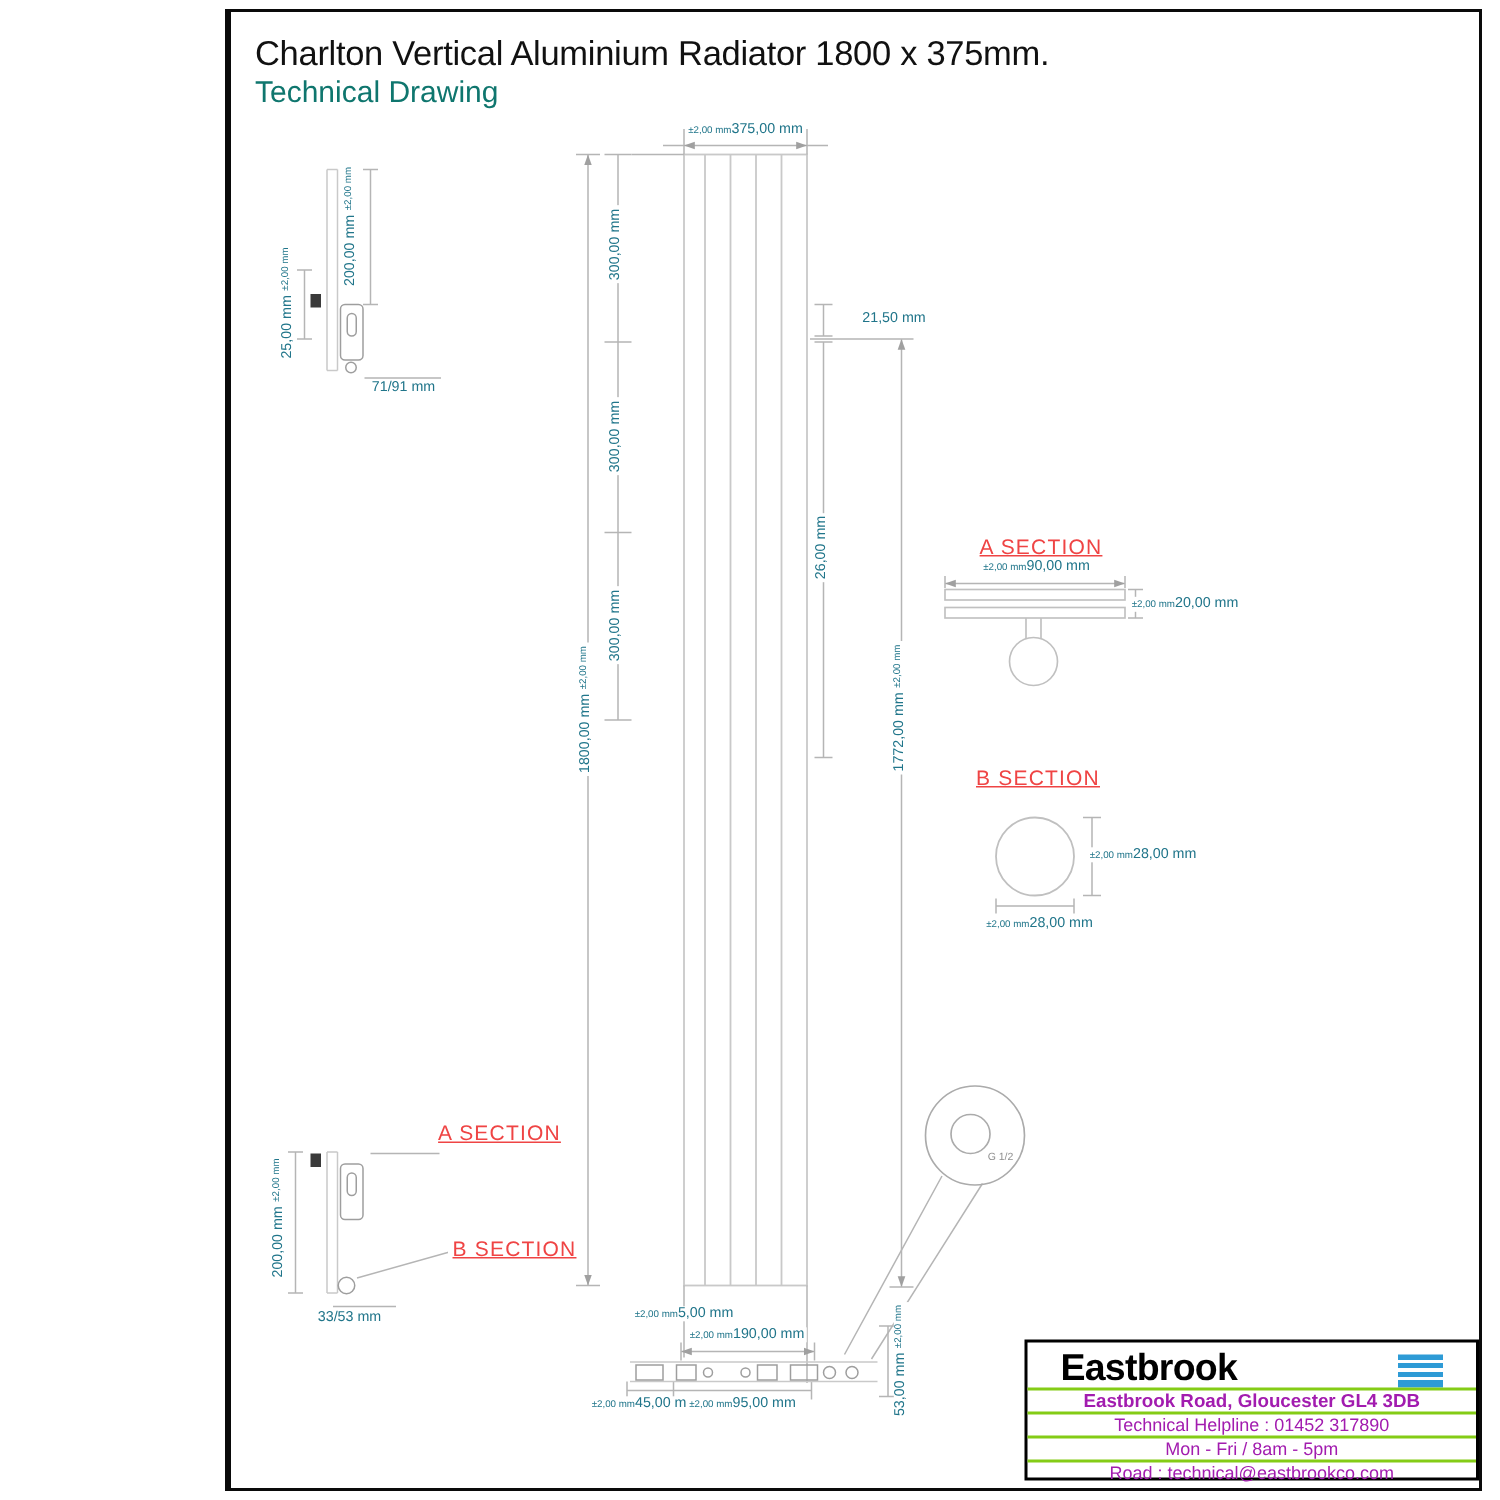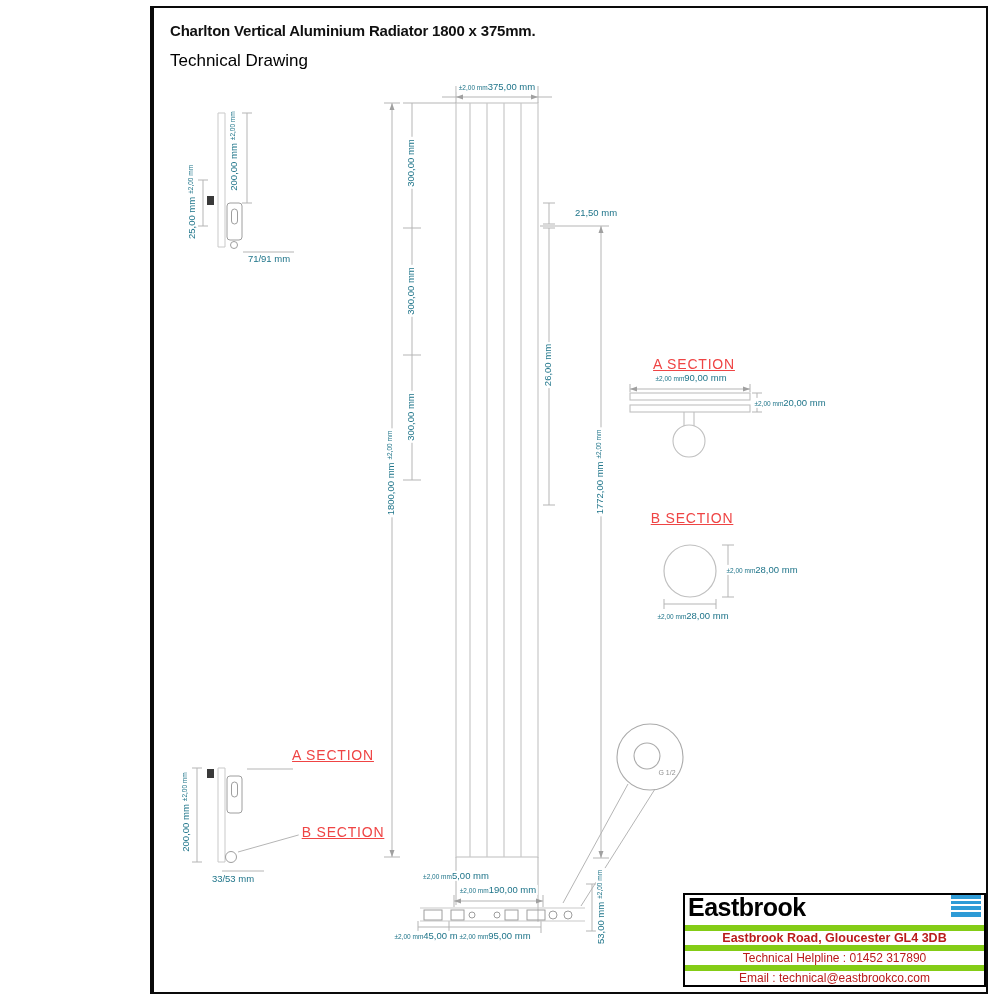--- a/index.html
+++ b/index.html
@@ -6,25 +6,25 @@
   html,body { background:#ffffff; }
   #canvas {
     position:relative; width:1000px; height:1000px; background:#fff;
     font-family:"Liberation Sans", sans-serif; overflow:hidden;
   }
   .page {
     position:absolute; left:150px; top:6px; width:838px; height:988px;
     border:2px solid #0a0a0a; border-left-width:4px; background:#fff;
   }
   .title {
-    position:absolute; left:170px; top:22px; font-size:15px; font-weight:700;
+    position:absolute; left:170px; top:22px; font-size:23px; font-weight:400;
     color:#111; letter-spacing:-0.2px; white-space:nowrap;
   }
   .subtitle {
-    position:absolute; left:170px; top:51px; font-size:17px; color:#000000; white-space:nowrap;
+    position:absolute; left:170px; top:51px; font-size:20px; color:#0f766e; white-space:nowrap;
   }
   svg.art { position:absolute; left:0; top:0; width:1000px; height:1000px; }
 
   .dim {
     position:absolute; display:flex; flex-direction:row; align-items:center;
     color:#20758a; background:#fff; line-height:1.08; white-space:nowrap;
     transform:translate(-50%,-50%); padding:0 2px; z-index:3;
   }
   .dim .tol { font-size:6.5px; }
   .dim .val { font-size:9.5px; }
@@ -40,35 +40,35 @@
   .tiny {
     position:absolute; transform:translate(-50%,-50%); color:#8f8f8f;
     font-size:7px; white-space:nowrap; z-index:3;
   }
 
   .supplier {
     position:absolute; left:683px; top:893px; width:303px; height:94px;
     border:2px solid #000; background:#fff; display:flex; flex-direction:column; z-index:4;
   }
   .brandrow {
-    flex:0 0 30px; display:flex; align-items:flex-start; justify-content:space-between;
-    padding:0 3px;
+    flex:0 0 30px; display:flex; align-items:flex-end; justify-content:space-between;
+    padding:0 22px;
   }
   .brand { font-size:25px; font-weight:700; color:#000; letter-spacing:-0.5px; line-height:1; }
   .logo {
     width:30px; height:22px;
     background:linear-gradient(to bottom,
       #2e9bd6 0 16%, #fff 16% 26%,
       #2e9bd6 26% 42%, #fff 42% 52%,
       #2e9bd6 52% 68%, #fff 68% 78%,
       #2e9bd6 78% 100%);
   }
   .srow {
     flex:1; display:flex; align-items:center; justify-content:center;
-    border-top:6px solid #84cc16; font-size:12px; color:#b91c1c; white-space:nowrap;
+    border-top:2px solid #84cc16; font-size:12px; color:#a21caf; white-space:nowrap;
   }
   .srow.b { font-weight:700; font-size:12.5px; }
 </style>
 </head>
 <body>
 
 <div id="canvas">
 
   <div class="page"></div>
 
@@ -296,16 +296,17 @@
 
   <div class="tiny" style="left:667px;top:772px">G 1/2</div>
 
   <div class="supplier">
     <div class="brandrow">
       <span class="brand">Eastbrook</span>
       <span class="logo"></span>
     </div>
     <div class="srow b">Eastbrook Road, Gloucester GL4 3DB</div>
     <div class="srow">Technical Helpline : 01452 317890</div>
-    <div class="srow">Email : technical@eastbrookco.com</div>
+    <div class="srow">Mon - Fri / 8am - 5pm</div>
+    <div class="srow">Road : technical@eastbrookco.com</div>
   </div>
 
 </div>
 
 </body></html>

